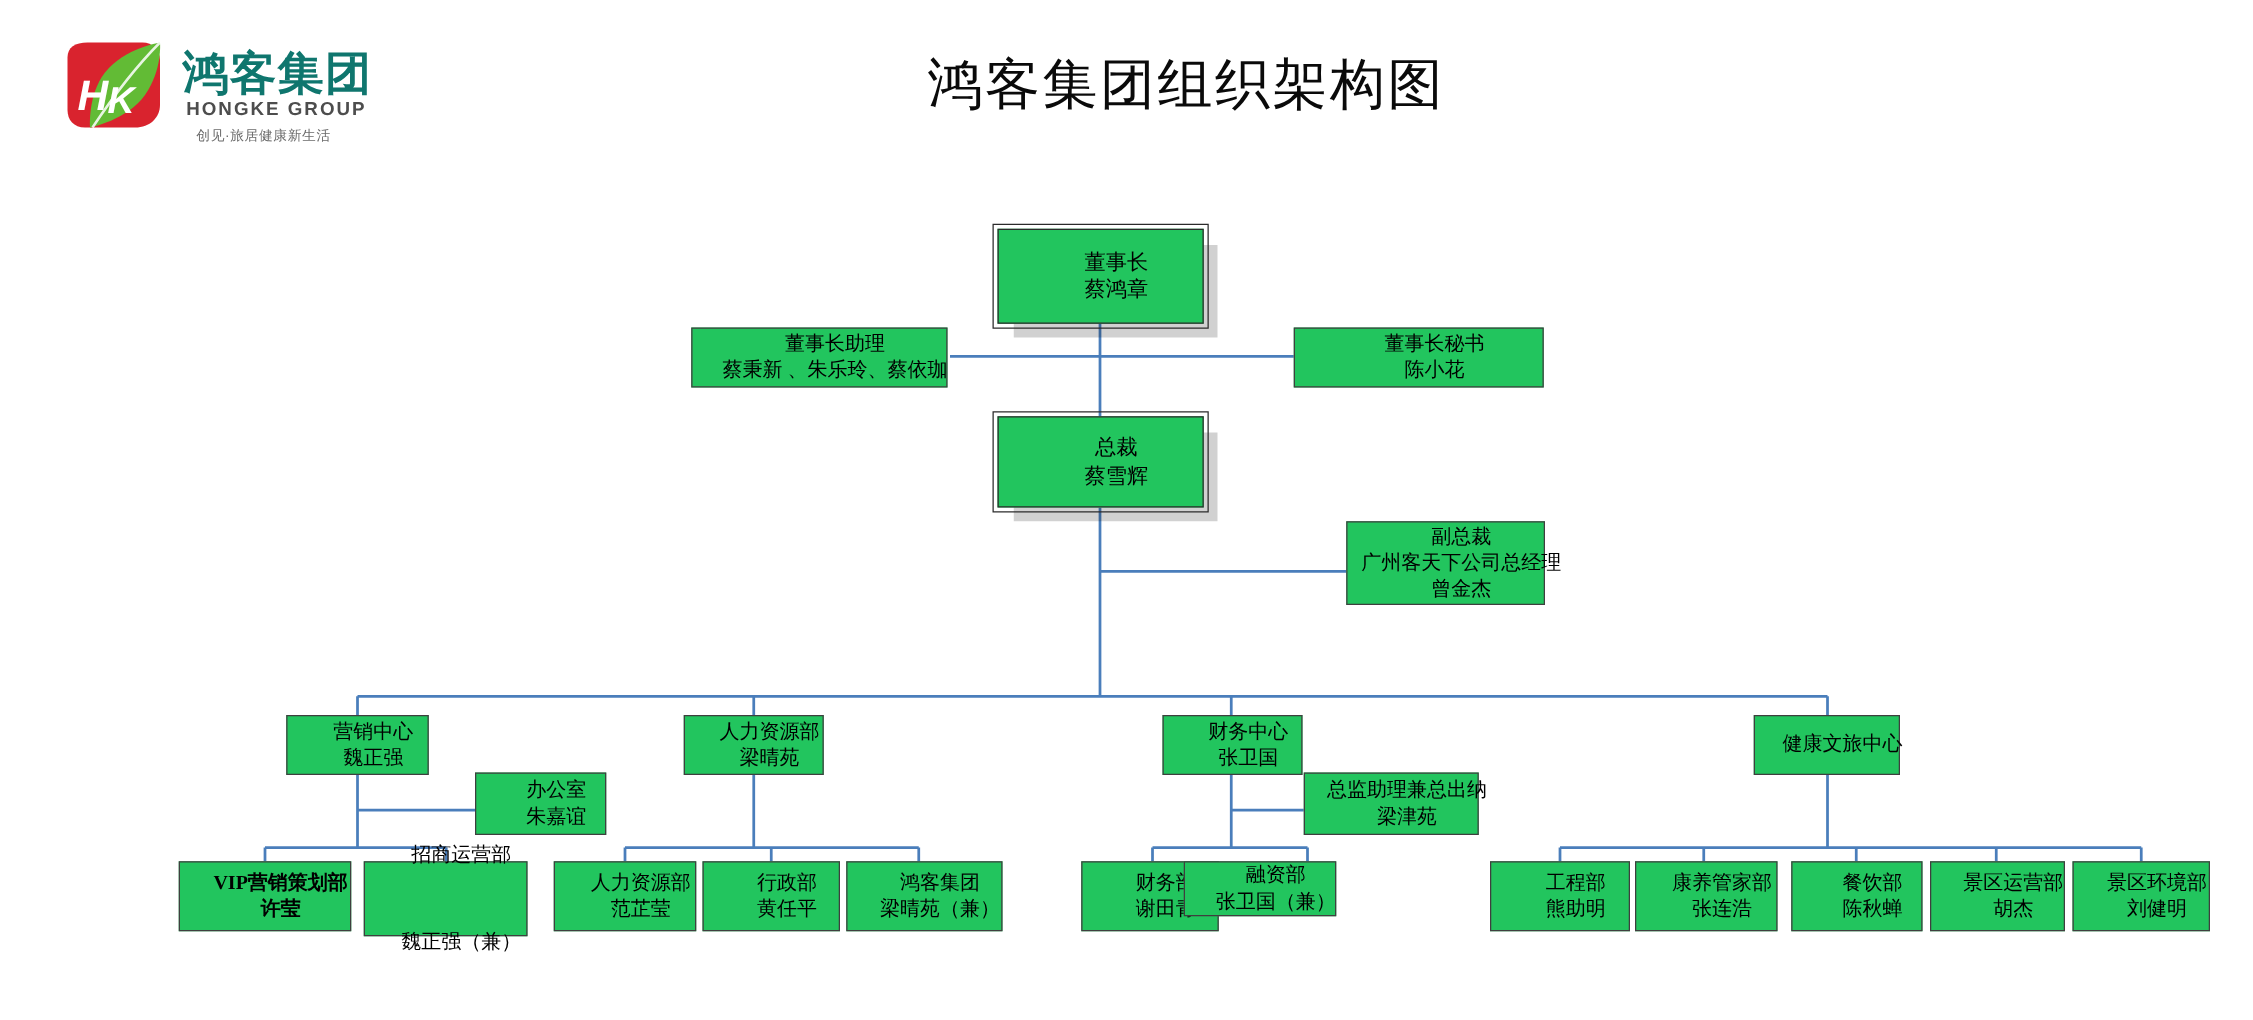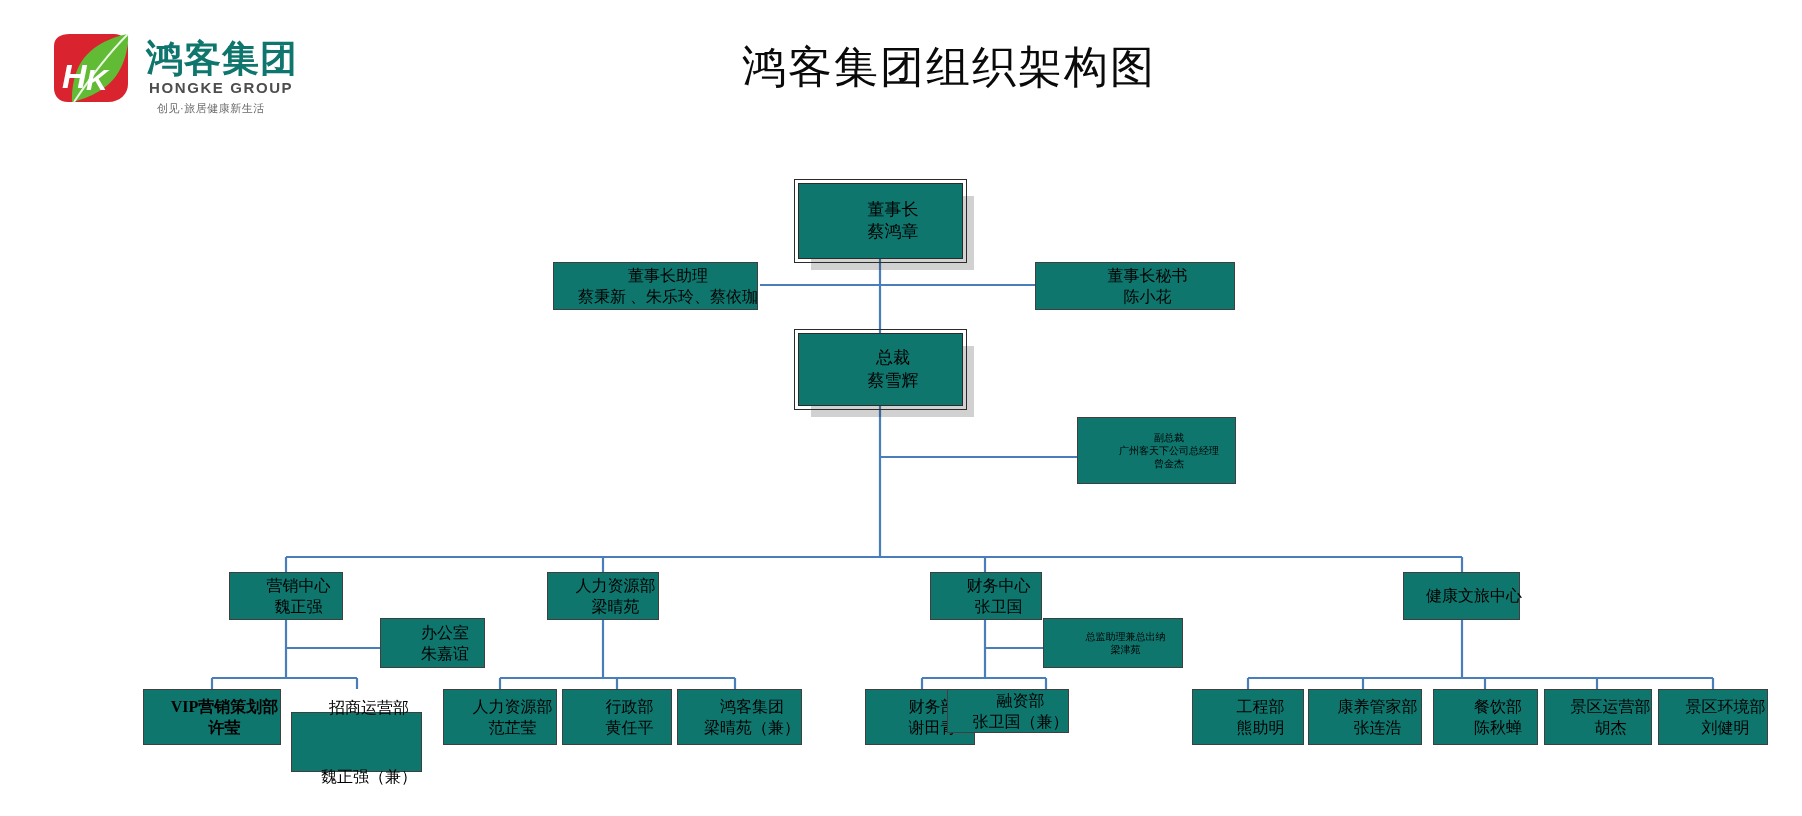--- a/index.html
+++ b/index.html
@@ -83,21 +83,21 @@
     left: 0;
     top: 0;
     width: 1802px;
     height: 816px;
   }
 
   
   .node {
     position: absolute;
     box-sizing: border-box;
-    background: #0f766e;
+    background: #22c55e;
     border: 1.3px solid #3f3f3f;
     display: flex;
     flex-direction: column;
     align-items: center;
     justify-content: center;
     text-align: center;
     font-size: 16px;
     line-height: 1.32;
     color: #000000;
     z-index: 3;
@@ -107,21 +107,21 @@
 
   
   .node.exec {
     border: 1.3px solid #2b2b2b;
     outline: 1.3px solid #2b2b2b;
     outline-offset: 3px;
     box-shadow: 12px 12px 0 -1px rgba(0,0,0,0.18);
     font-size: 17px;
   }
   .node.bold { font-weight: bold; }
-  .node.small { font-size: 10px; }
+  .node.small { font-size: 16px; }
 </style>
 </head>
 <body>
 
 <div id="logo-block">
   <svg id="logo-mark" viewBox="0 0 84 72">
     <path d="M4 14 C4 6 10 2 20 2 L64 2 C72 2 78 8 78 16 L78 52 C78 62 70 70 58 70 L18 70 C9 70 4 64 4 56 Z" fill="#d9232e"></path>
     <path d="M78 2 C78 2 50 6 34 26 C20 44 22 70 22 70 C22 70 52 64 66 44 C80 24 78 2 78 2 Z" fill="#62bb35"></path>
     <path d="M78 2 C62 18 44 40 24 70" stroke="#ffffff" stroke-width="2" fill="none" opacity="0.85"></path>
     <text x="12" y="56" font-family="Liberation Sans, sans-serif" font-size="34" font-weight="bold" font-style="italic" fill="#ffffff">H</text>
@@ -237,21 +237,21 @@
 
 <div class="node" style="left:1403px; top:572px; width:117px; height:48px;">
   <span class="line">健康文旅中心</span>
 </div>
 
 <div class="node bold" style="left:143px; top:689px; width:138px; height:56px;">
   <span class="line">VIP营销策划部</span>
   <span class="line">许莹</span>
 </div>
 
-<div class="node" style="left:291px; top:712px; width:131px; height:60px;gap:48px;">
+<div class="node" style="left:291px; top:689px; width:131px; height:60px;gap:48px;">
   <span class="line">招商运营部</span>
   <span class="line">魏正强（兼）</span>
 </div>
 
 <div class="node" style="left:443px; top:689px; width:114px; height:56px;">
   <span class="line">人力资源部</span>
   <span class="line">范芷莹</span>
 </div>
 
 <div class="node" style="left:562px; top:689px; width:110px; height:56px;">

